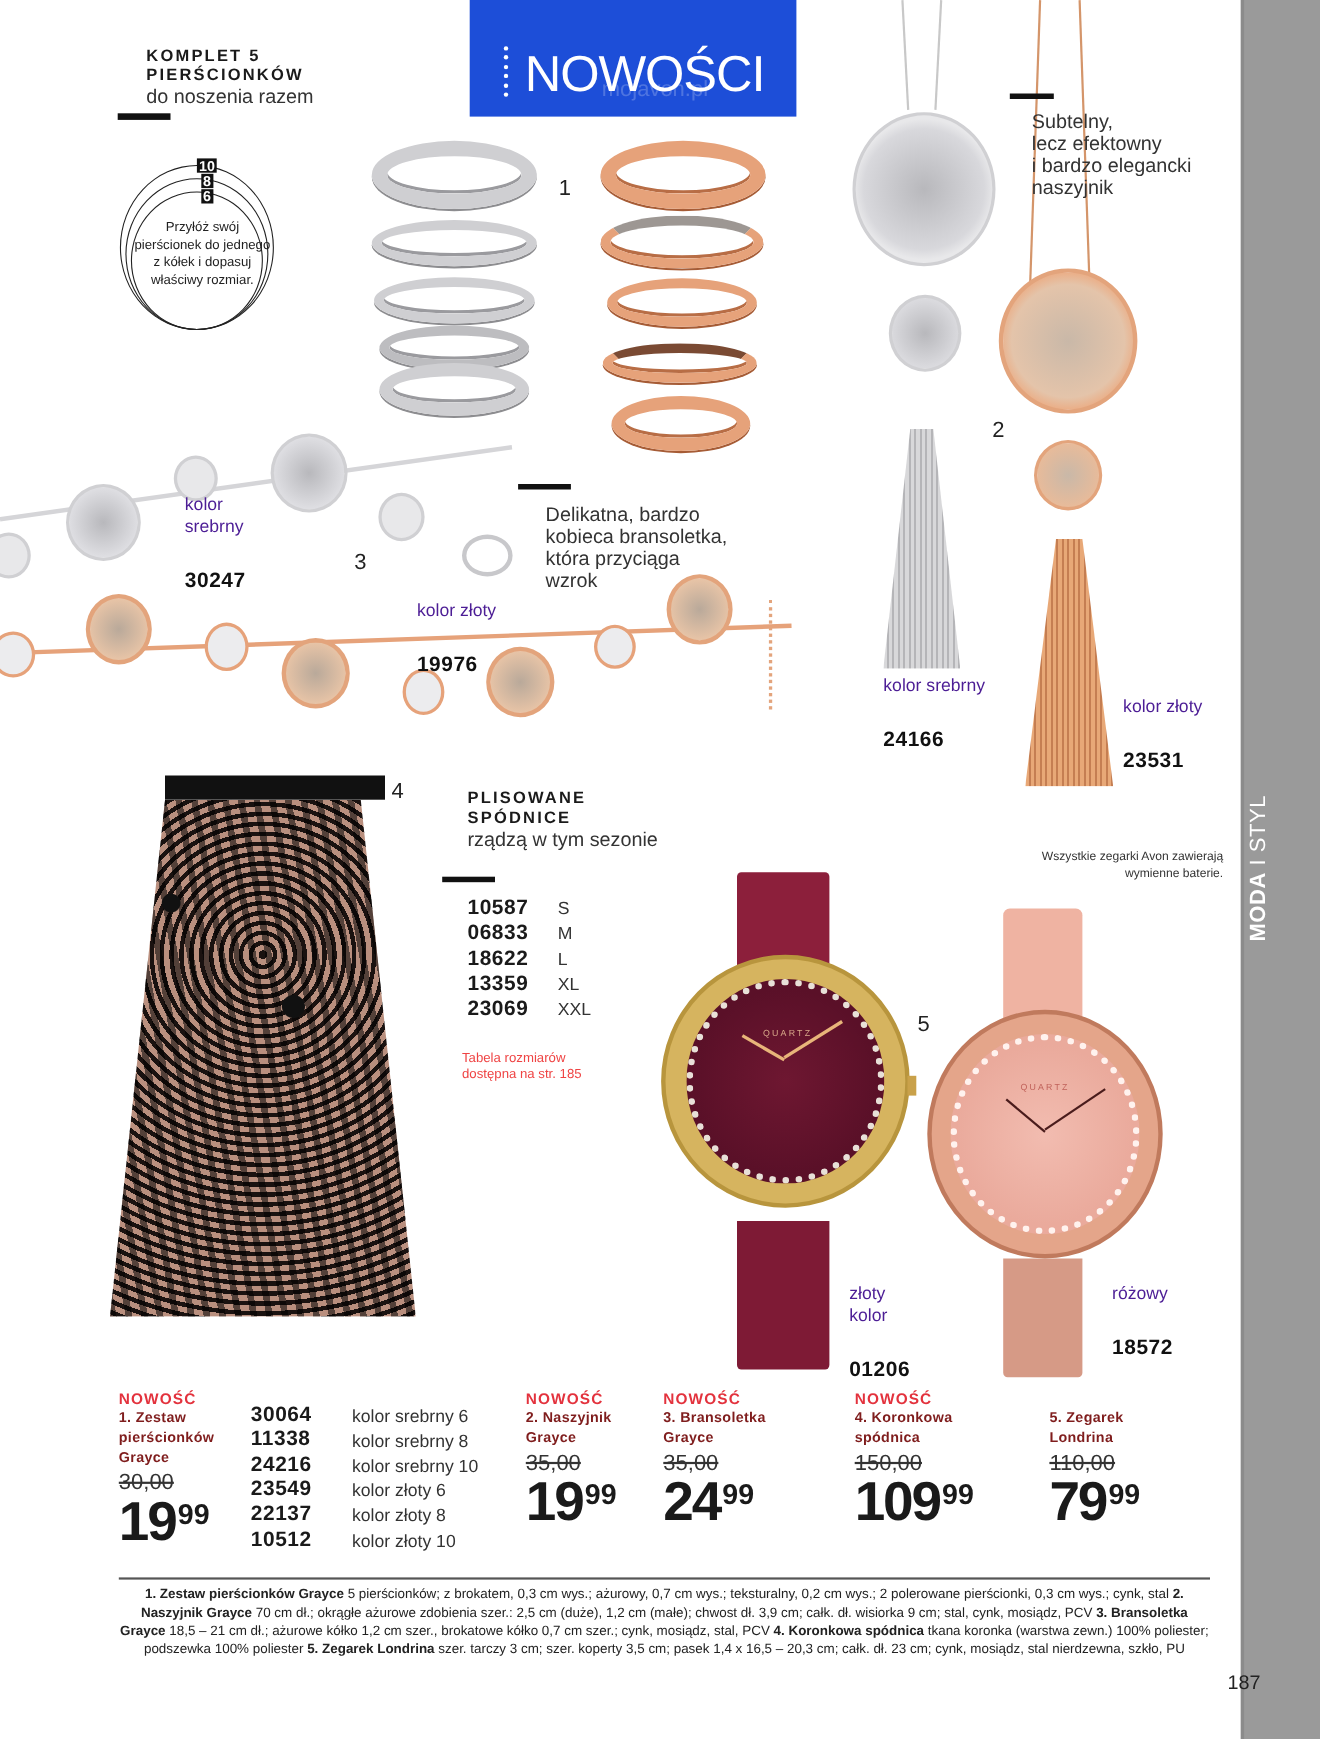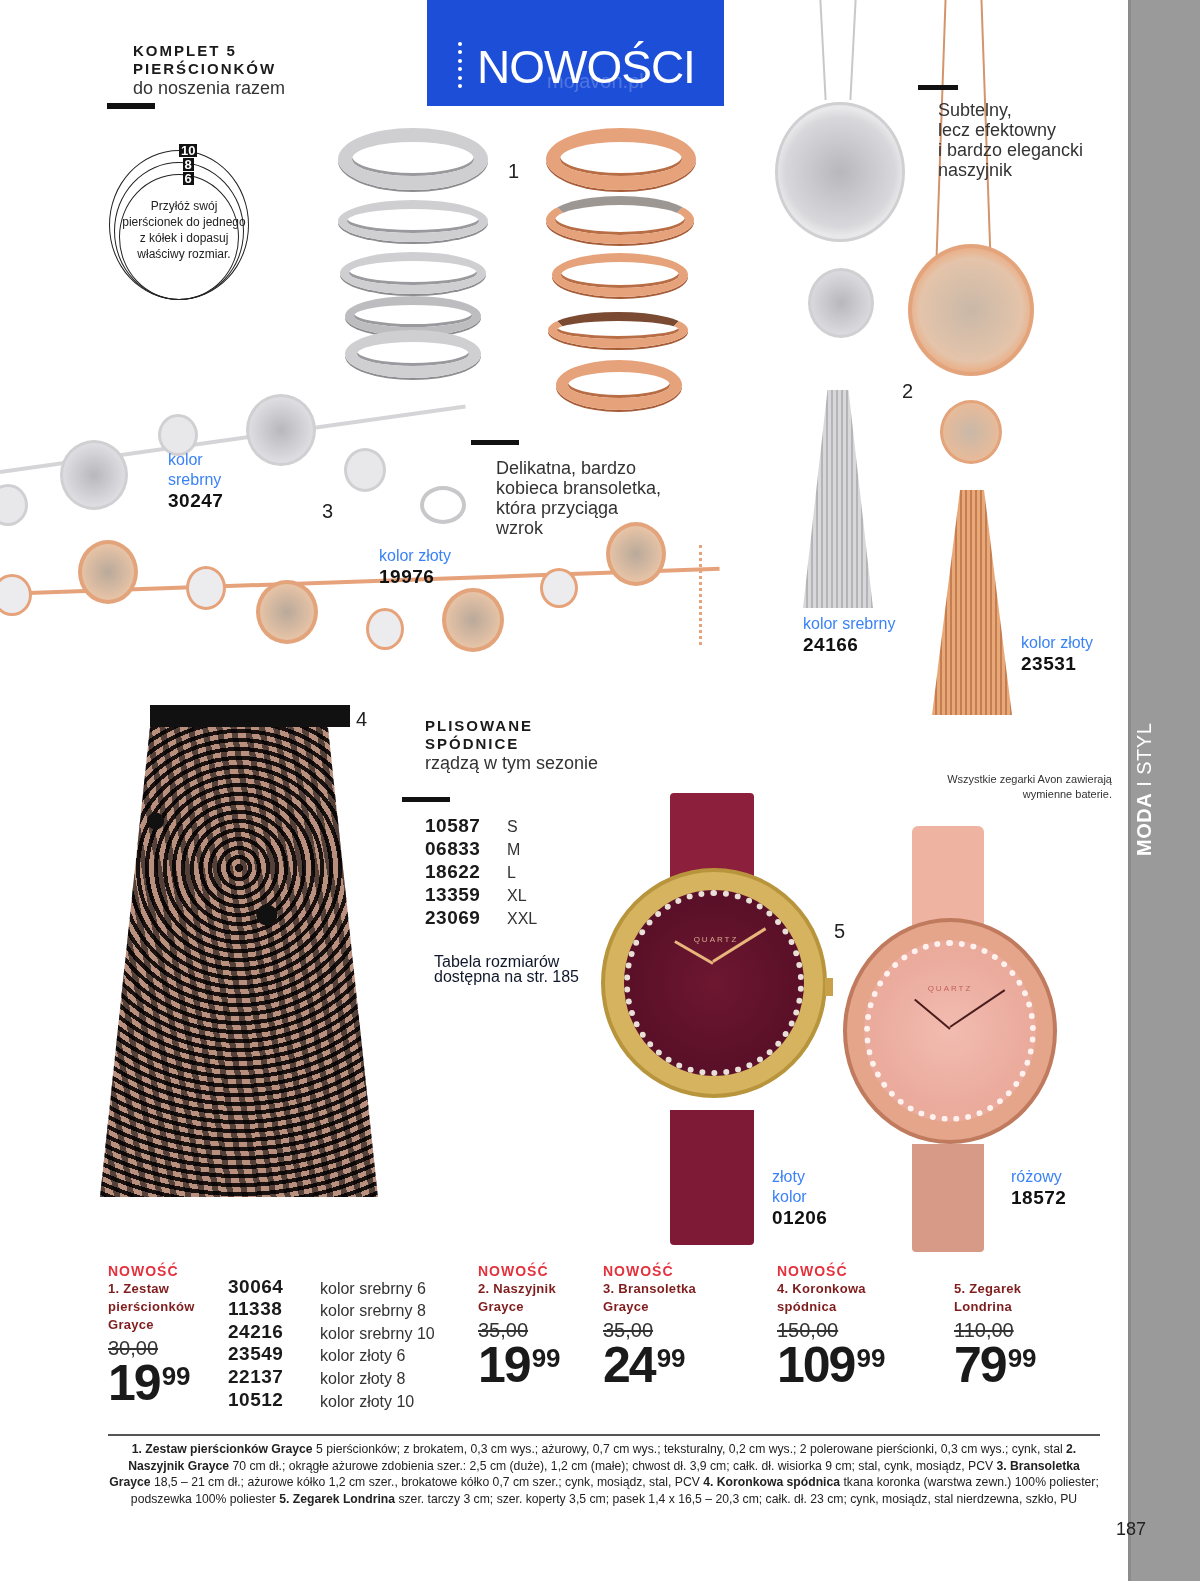--- a/index.html
+++ b/index.html
@@ -20,22 +20,22 @@
   .heading-bold { font-weight: 700; letter-spacing: 2px; font-size: 15px; line-height: 18px; }
   .heading-sub { font-size: 18px; color: #333; line-height: 20px; }
   .rule { position: absolute; height: 6px; background: #111; }
 
   .ring-gauge { position: absolute; left: 109px; top: 150px; width: 140px; height: 160px; }
   .ring-gauge .circle { position: absolute; border: 1.5px solid #222; border-radius: 50%; }
   .ring-gauge .sizes { position: absolute; left: 70px; top: -6px; display: flex; flex-direction: column; align-items: center; }
   .ring-gauge .sizes span { background: #111; color: #fff; font-weight: 700; font-size: 13px; line-height: 13px; padding: 0 2px; margin-bottom: 1px; }
   .ring-gauge .text { position: absolute; left: 10px; top: 48px; width: 130px; text-align: center; font-size: 12px; line-height: 16px; color: #222; }
 
-  .label-small { font-size: 16px; color: #3b82f6; line-height: 20px; }
-  .code-bold { font-weight: 700; font-size: 19px; color: #111; letter-spacing: 0.5px; }
+  .label-small { font-size: 16px; color: #4c1d95; line-height: 20px; }
+  .code-bold { font-weight: 700; font-size: 19px; color: #111; letter-spacing: 0.5px; margin-top: 28px; }
 
   .tagline { font-size: 18px; color: #333; line-height: 20px; }
 
   .size-table { position: absolute; left: 425px; top: 815px; }
   .size-row { display: flex; align-items: baseline; height: 23px; }
   .size-row .c { width: 82px; font-weight: 700; font-size: 19px; letter-spacing: 0.5px; }
   .size-row .s { font-size: 16px; color: #333; }
 
   .price-block { position: absolute; }
   .price-block .new { color: #e3323d; font-weight: 700; font-size: 14px; letter-spacing: 1px; line-height: 18px; }
@@ -221,21 +221,21 @@
     </div>
   <div class="size-row">
       <span class="c">13359</span>
       <span class="s">XL</span>
     </div>
   <div class="size-row">
       <span class="c">23069</span>
       <span class="s">XXL</span>
     </div>
 </div>
-<div class="abs" style="left:434px; top:954px; font-size:16px; line-height:15px; color:#0f172a;">
+<div class="abs" style="left:420px; top:954px; font-size:12px; line-height:15px; color:#ef4444;">
   <div>Tabela rozmiarów</div>
   <div>dostępna na str. 185</div>
 </div>
 
 <div class="note" style="left:880px; top:772px; width:232px;">
   <div>Wszystkie zegarki Avon zawierają</div>
   <div>wymienne baterie.</div>
 </div>
 <div>
   <div class="abs" style="left:670px; top:793px; width:84px; height:90px; background:#8c1f3b; border-radius:4px 4px 0 0;"></div>

